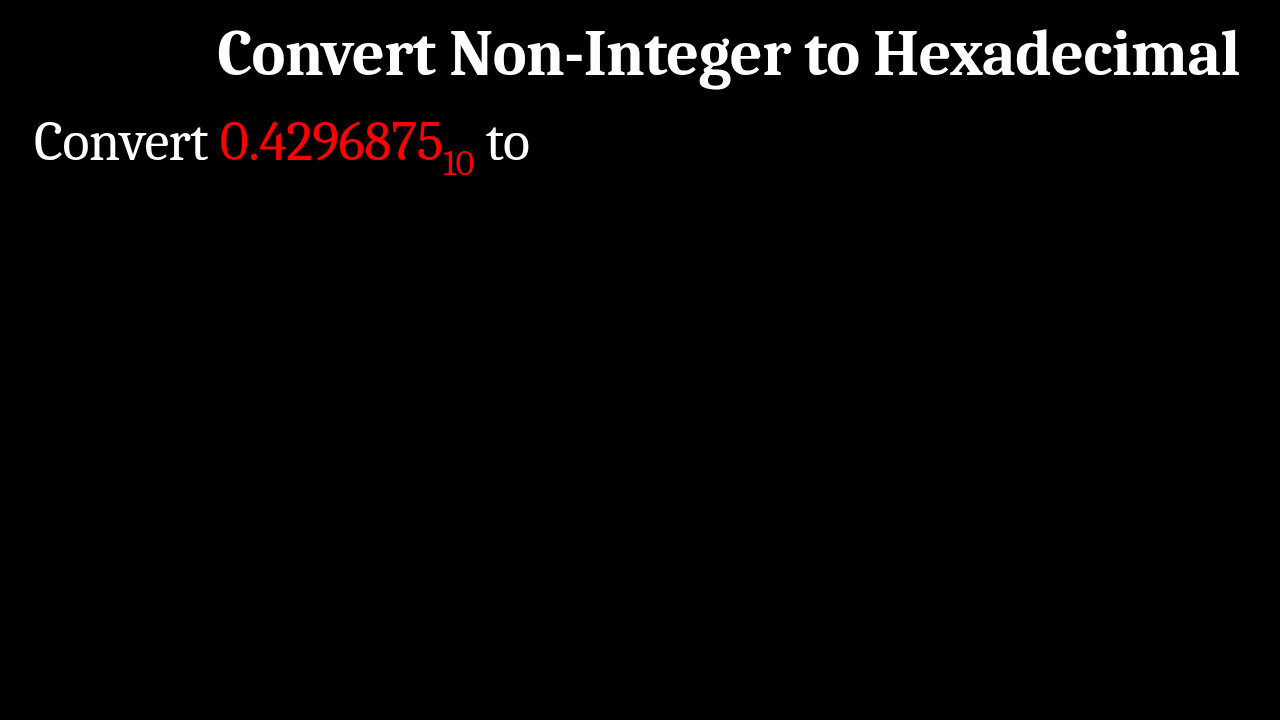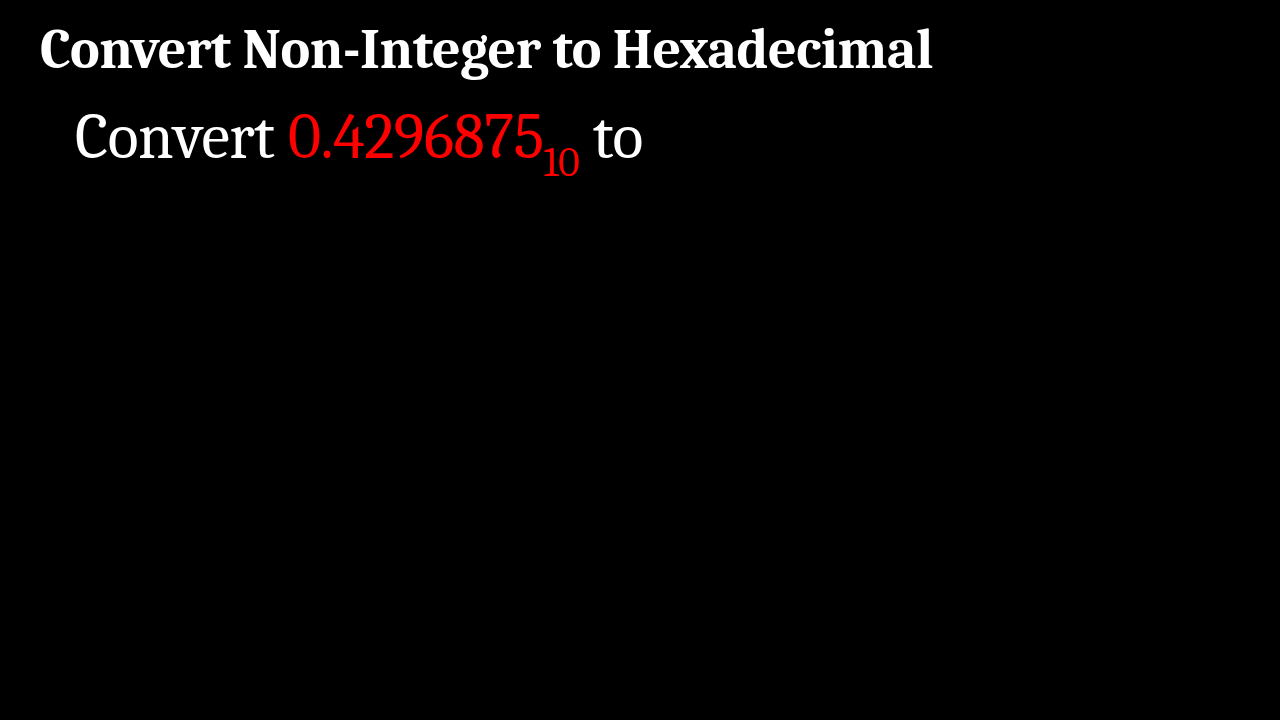--- a/index.html
+++ b/index.html
@@ -15,30 +15,30 @@
       overflow: hidden;
     }
     .slide {
       width: 100%;
       height: 100%;
       padding-top: 18px;
     }
     .title {
       color: #ffffff;
       font-weight: bold;
-      font-size: 56px;
-      text-align: left;
+      font-size: 64px;
+      text-align: right;
       line-height: 1.15;
       padding: 0 40px;
       letter-spacing: -0.5px;
     }
     .body-text {
       color: #ffffff;
-      font-size: 64px;
-      padding-left: 75px;
+      font-size: 56px;
+      padding-left: 34px;
       padding-right: 75px;
       padding-top: 14px;
       line-height: 1.3;
       letter-spacing: -0.5px;
     }
     .number-red {
       color: #ff0000;
     }
     .subscript {
       font-size: 0.65em;

